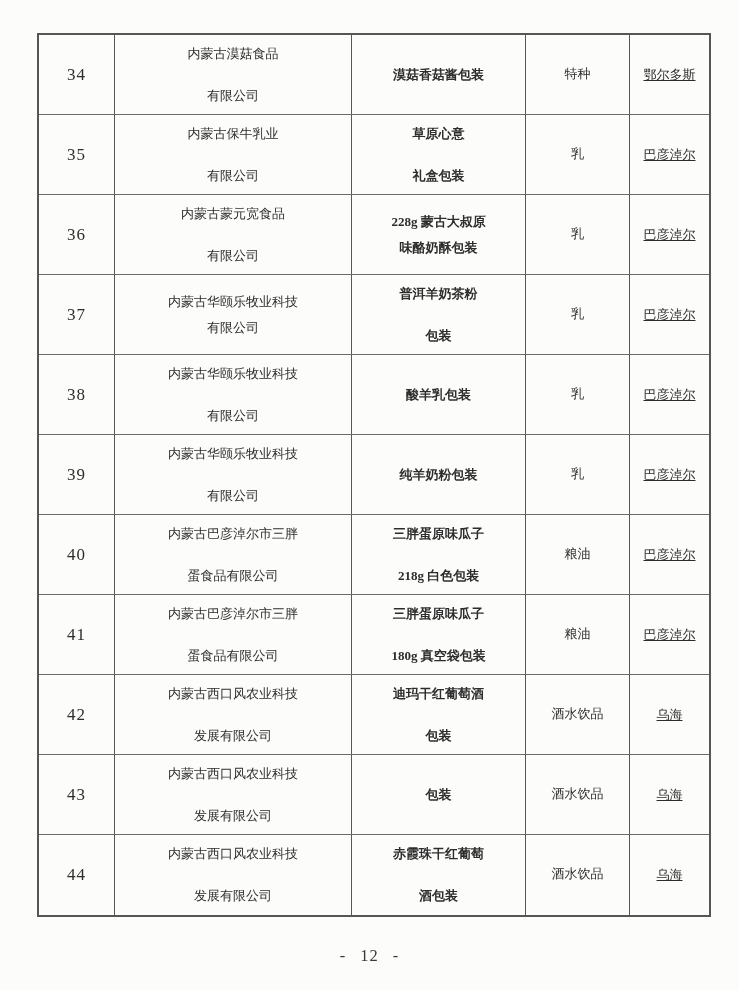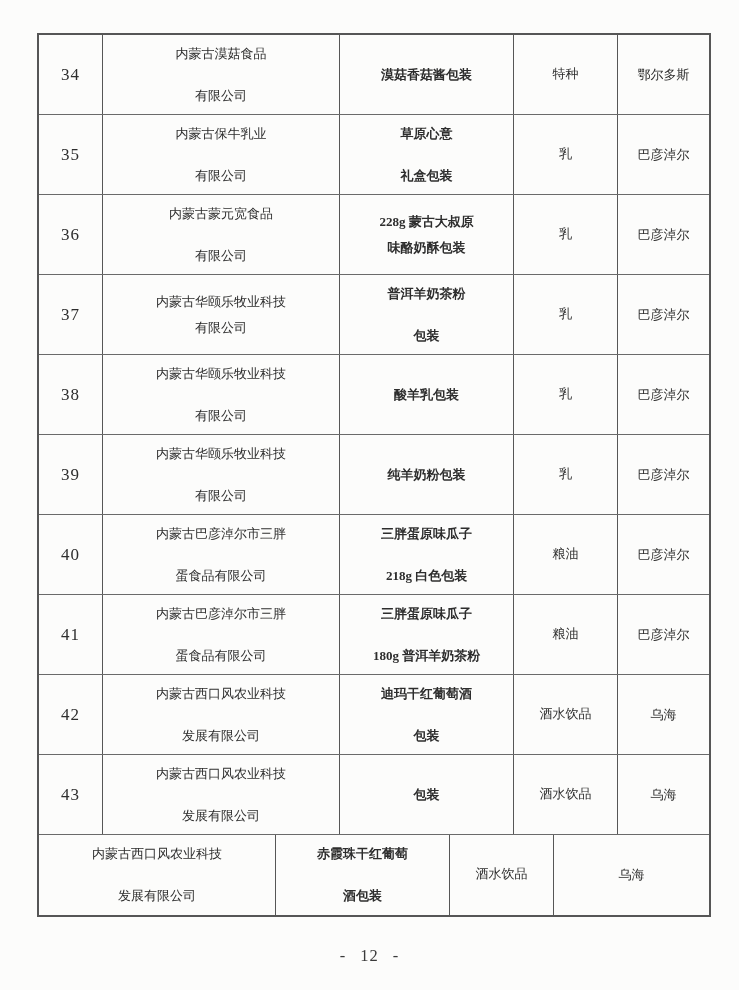--- a/index.html
+++ b/index.html
@@ -41,22 +41,23 @@
     justify-content: center;
     align-items: center;
     text-align: center;
     border-right: 1.5px solid #565656;
     padding: 2px 4px;
     font-size: 13px;
     overflow: hidden;
   }
   .cell:last-child {
     border-right: none;
-  }
-  .c-no       { width: 64px;  font-size: 17px; letter-spacing: 1px; }
+    text-decoration: underline;
+  }
+  .c-no       { width: 76px;  font-size: 17px; letter-spacing: 1px; }
   .c-company  { width: 237px; }
   .c-product  { width: 174px; font-weight: bold; }
   .c-category { width: 104px; font-family: Liberation Mono, monospace; }
   .c-city     { flex: 1; }
   .ln {
     white-space: nowrap;
   }
   .sp-wide .ln  { line-height: 42px; }
   .sp-tight .ln { line-height: 26px; }
   .footer {
@@ -209,21 +210,21 @@
       <div class="row">
         <div class="cell c-no sp-wide">
           <div class="ln">41</div>
         </div>
         <div class="cell c-company sp-wide">
           <div class="ln">内蒙古巴彦淖尔市三胖</div>
           <div class="ln">蛋食品有限公司</div>
         </div>
         <div class="cell c-product sp-wide">
           <div class="ln">三胖蛋原味瓜子</div>
-          <div class="ln">180g 普洱羊奶茶粉</div>
+          <div class="ln">180g 真空袋包装</div>
         </div>
         <div class="cell c-category sp-wide">
           <div class="ln">粮油</div>
         </div>
         <div class="cell c-city sp-wide">
           <div class="ln">巴彦淖尔</div>
         </div>
       </div>
       <div class="row">
         <div class="cell c-no sp-wide">
@@ -256,20 +257,23 @@
           <div class="ln">包装</div>
         </div>
         <div class="cell c-category sp-wide">
           <div class="ln">酒水饮品</div>
         </div>
         <div class="cell c-city sp-wide">
           <div class="ln">乌海</div>
         </div>
       </div>
       <div class="row">
+        <div class="cell c-no sp-wide">
+          <div class="ln">44</div>
+        </div>
         <div class="cell c-company sp-wide">
           <div class="ln">内蒙古西口风农业科技</div>
           <div class="ln">发展有限公司</div>
         </div>
         <div class="cell c-product sp-wide">
           <div class="ln">赤霞珠干红葡萄</div>
           <div class="ln">酒包装</div>
         </div>
         <div class="cell c-category sp-wide">
           <div class="ln">酒水饮品</div>

